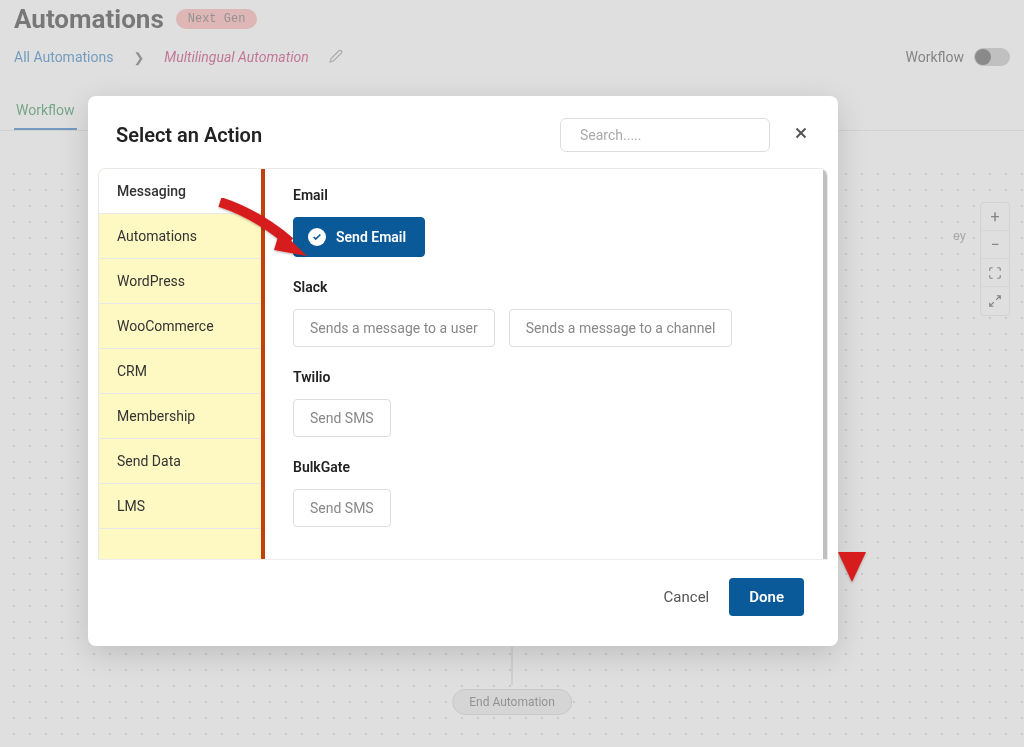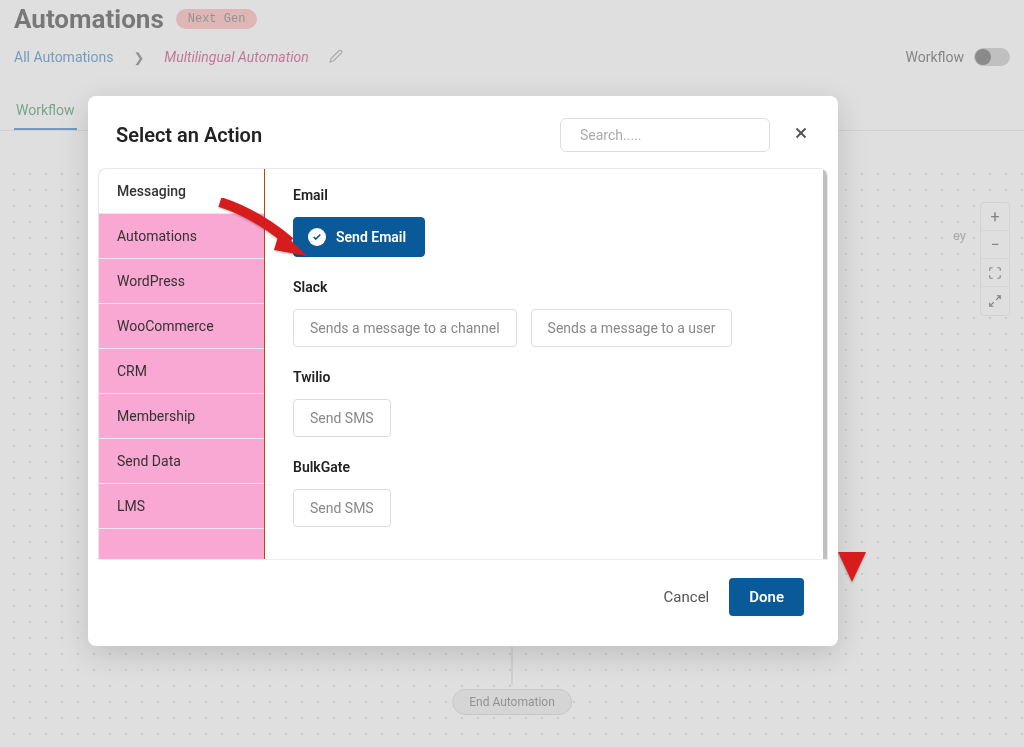--- a/index.html
+++ b/index.html
@@ -230,22 +230,22 @@
     .modal-body {
       display: flex;
       border: 1px solid #e8e8e8;
       border-radius: 8px 8px 0 0;
       margin: 0 10px;
       overflow: hidden;
       border-bottom: none;
     }
     .sidebar {
       width: 166px;
-      background: #f9a8d4;
-      border-right: 1px solid #c2410c;
+      background: #fef9c3;
+      border-right: 4px solid #c2410c;
     }
     .sidebar-item {
       padding: 14px 18px;
       font-size: 14px;
       color: #333;
       border-bottom: 1px solid #e8e8e8;
       cursor: pointer;
     }
     .sidebar-item.active {
       background: #fff;
@@ -433,22 +433,22 @@
                 </svg>
             </span>
             <span>Send Email</span>
           </div>
         </div>
       </div>
 
       <div class="action-section">
         <div class="action-section-title">Slack</div>
         <div class="action-options">
+          <div class="action-option">Sends a message to a user</div>
           <div class="action-option">Sends a message to a channel</div>
-          <div class="action-option">Sends a message to a user</div>
         </div>
       </div>
 
       <div class="action-section">
         <div class="action-section-title">Twilio</div>
         <div class="action-options">
           <div class="action-option">Send SMS</div>
         </div>
       </div>
 

